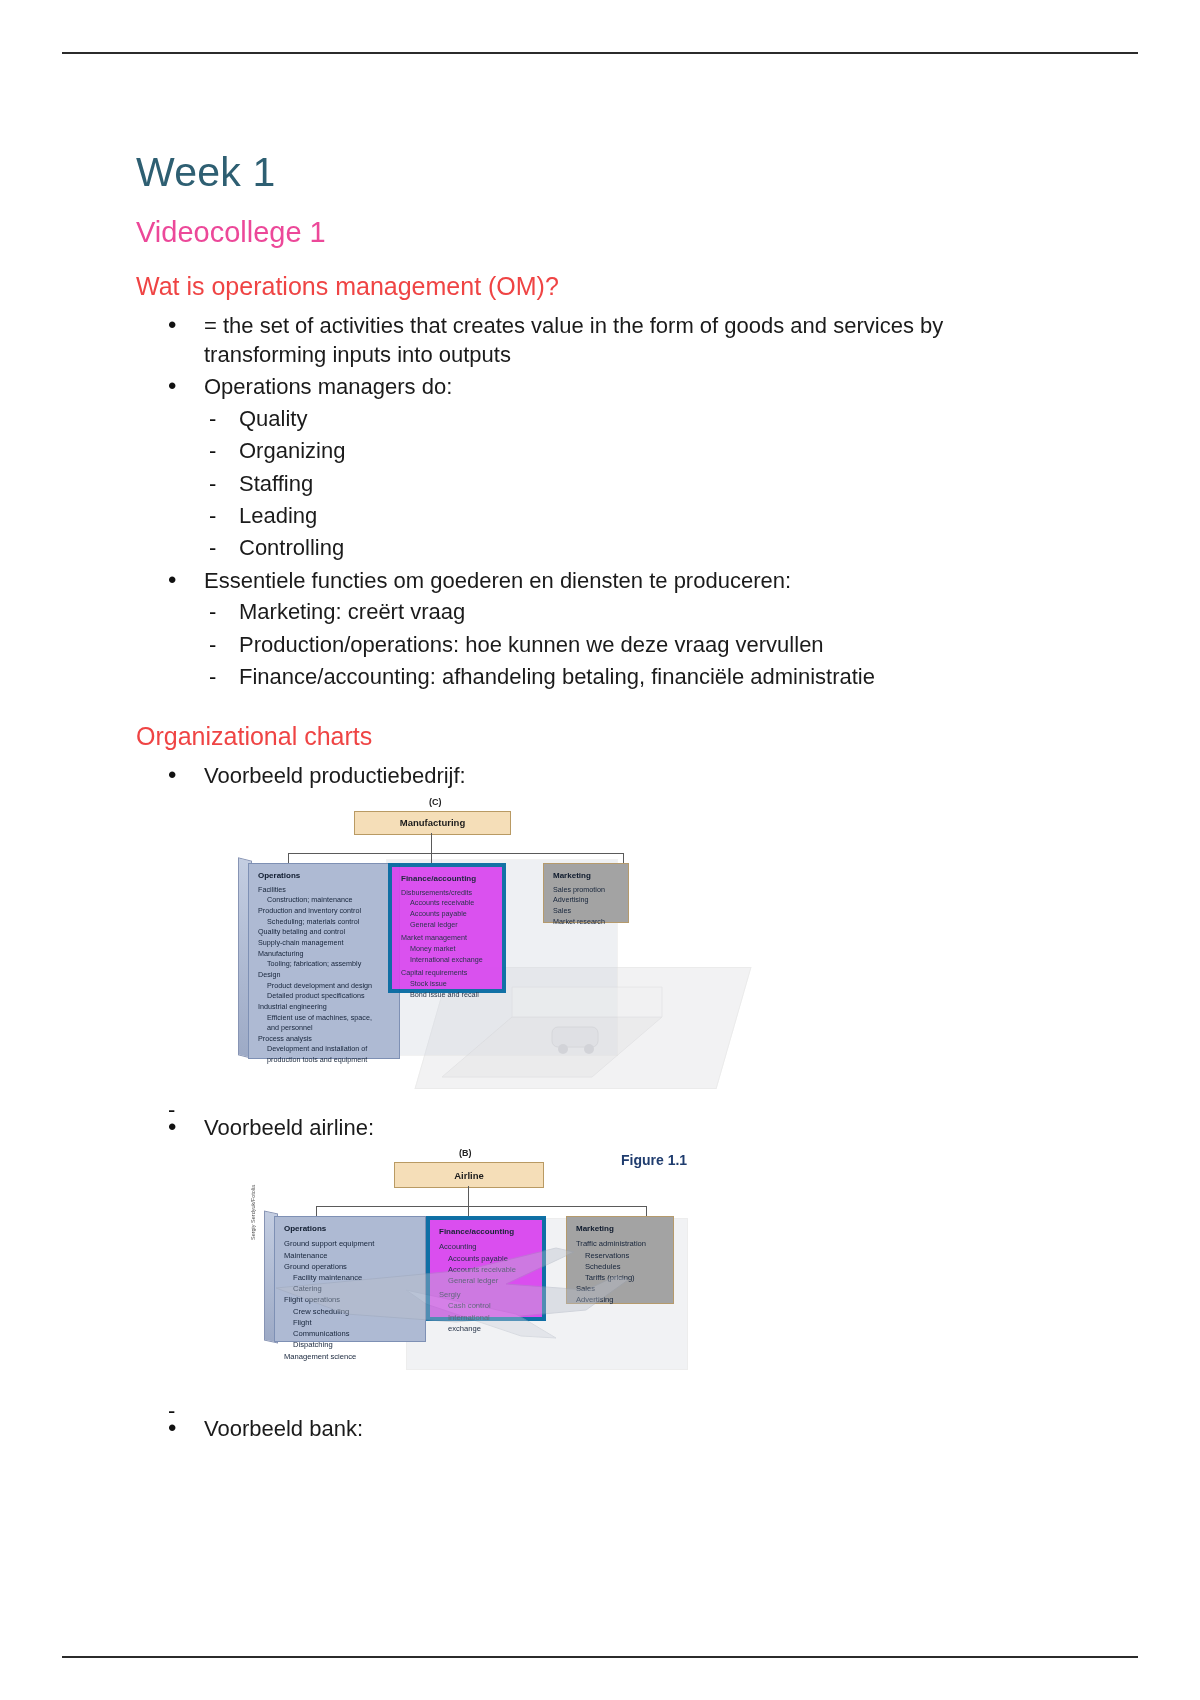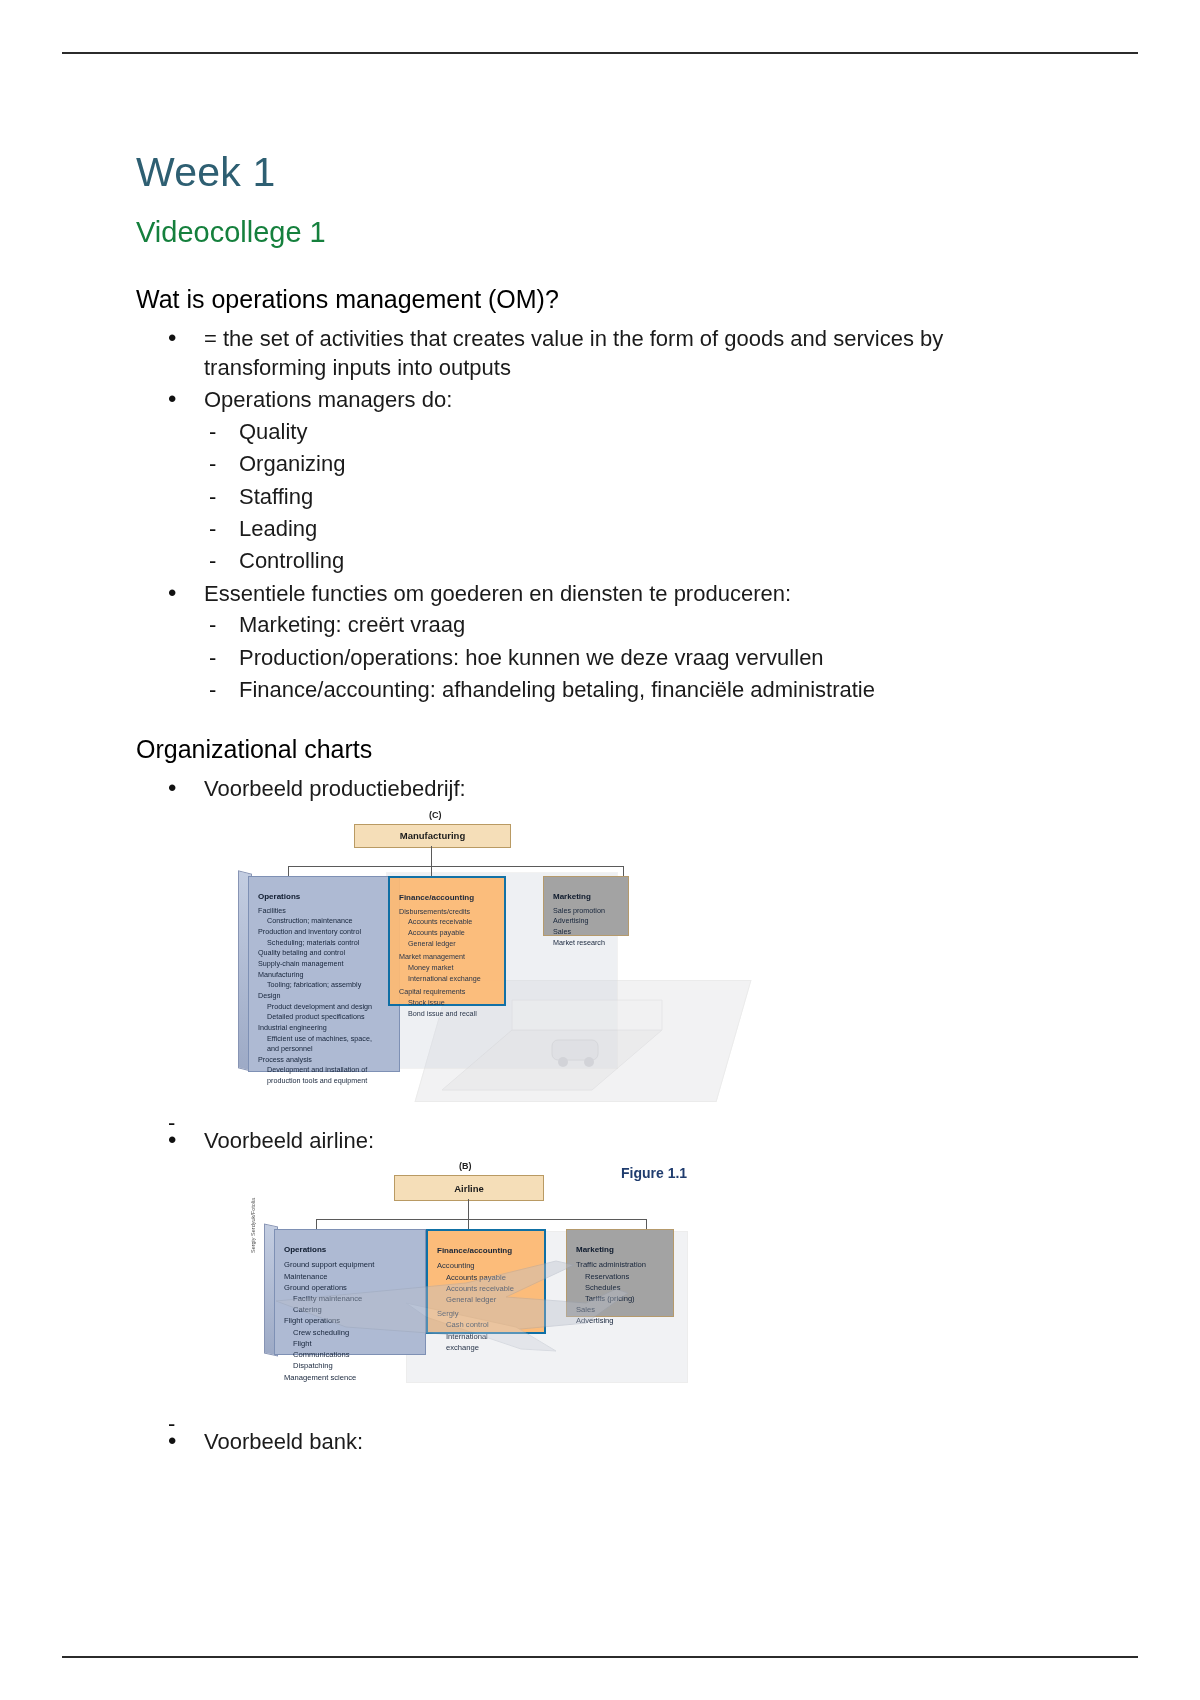--- a/index.html
+++ b/index.html
@@ -12,24 +12,24 @@
   .rule.top{top:52px;}
   .rule.bottom{bottom:42px;}
 
   .content{position:absolute;left:136px;top:150px;width:880px;}
 
   h1.title{
     font-size:41px;font-weight:400;color:#2e5f72;margin:0 0 22px 0;letter-spacing:.2px;
     line-height:1.1;
   }
   h2.sub{
-    font-size:29px;font-weight:400;color:#15803d;margin:0 0 36px 0;line-height:1.1;
+    font-size:29px;font-weight:400;color:#ec4899;margin:0 0 23px 0;line-height:1.1;
   }
   h3.sec{
-    font-size:25px;font-weight:400;color:#000000;margin:1px 0 10px 0;line-height:1.15;
+    font-size:25px;font-weight:400;color:#ef4444;margin:1px 0 10px 0;line-height:1.15;
   }
   h3.sec.second{margin-top:30px;}
 
   ul.lvl1{list-style:none;margin:0;padding:0;}
   ul.lvl1 > li{
     position:relative;padding-left:68px;font-size:22px;color:#1b1b1b;line-height:1.35;
     margin-bottom:2px;
   }
   ul.lvl1 > li > .btxt{display:block;}
   ul.lvl1 > li::before{
@@ -58,23 +58,23 @@
     position:absolute;background:#f5deb8;border:1px solid #b99a63;
     text-align:center;font-size:9.5px;font-weight:bold;color:#1c1c1c;
     display:flex;align-items:center;justify-content:center;
   }
   .connector{position:absolute;background:#5a5a5a;}
   .col{
     position:absolute;box-sizing:border-box;padding:6px 6px 4px 9px;
     font-size:7.2px;line-height:1.48;color:#16243a;
   }
   .col.ops{background:#aebad3;border:1px solid #7e90b4;}
-  .col.fin{background:#fdba74;border:2px solid #0369a1;}
+  .col.fin{background:#d946ef;border:4px solid #0369a1;}
   .col.mkt{background:#a3a3a3;border:1px solid #b59a6c;}
-  .col .hd{font-weight:bold;font-size:8px;display:block;margin-bottom:3px;color:#0e1a2d;margin-top:8px;}
+  .col .hd{font-weight:bold;font-size:8px;display:block;margin-bottom:3px;color:#0e1a2d;}
   .col .l0{display:block;}
   .col .l1{display:block;padding-left:9px;}
   .col .gap{display:block;height:3px;}
 
   
   .extrude{
     position:absolute;background:linear-gradient(180deg,#c3cde1,#9daac6);
     border:1px solid #8794b4;
   }
   .shadowplate{

